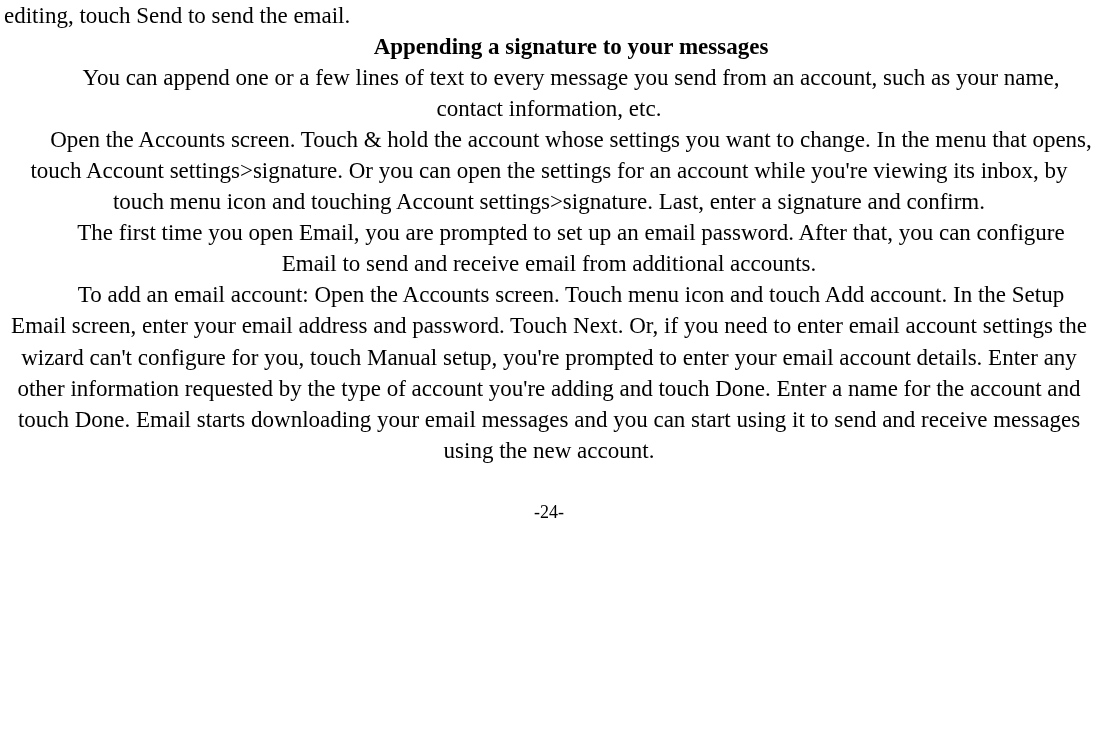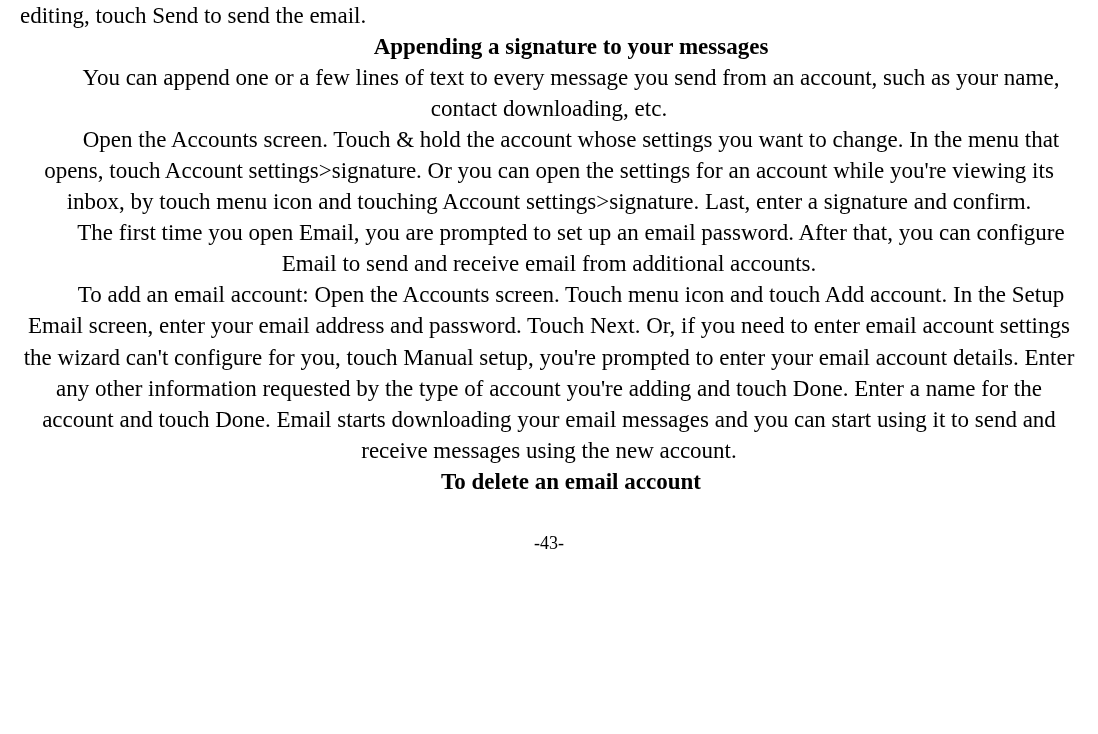--- a/index.html
+++ b/index.html
@@ -7,21 +7,21 @@
     padding: 0;
     width: 1098px;
     height: 734px;
     background: #ffffff;
     font-family: "Times New Roman", Times, serif;
     color: #000;
   }
   .page {
     box-sizing: border-box;
     width: 1098px;
-    padding: 0 20px;
+    padding: 0 4px;
     font-size: 23px;
     line-height: 1.35;
   }
   .justify {
     text-align: justify;
   }
   .indent {
     text-indent: 44px;
     text-align: center;
   }
@@ -39,26 +39,25 @@
 </style>
 </head>
 <body>
 
 <div class="page">
 
   <p class="justify">editing, touch Send to send the email.</p>
 
   <p class="indent bold">Appending a signature to your messages</p>
 
-  <p class="justify indent">You can append one or a few lines of text to every message you send from an account, such as your name, contact downloading, etc.</p>
+  <p class="justify indent">You can append one or a few lines of text to every message you send from an account, such as your name, contact information, etc.</p>
 
   <p class="justify indent">Open the Accounts screen. Touch &amp; hold the account whose settings you want to change. In the menu that opens, touch Account settings&gt;signature. Or you can open the settings for an account while you're viewing its inbox, by touch menu icon and touching Account settings&gt;signature. Last, enter a signature and confirm.</p>
 
 
   <p class="justify indent">The first time you open Email, you are prompted to set up an email password. After that, you can configure Email to send and receive email from additional accounts.</p>
 
   <p class="justify indent">To add an email account: Open the Accounts screen. Touch menu icon and touch Add account. In the Setup Email screen, enter your email address and password. Touch Next. Or, if you need to enter email account settings the wizard can't configure for you, touch Manual setup, you're prompted to enter your email account details. Enter any other information requested by the type of account you're adding and touch Done. Enter a name for the account and touch Done. Email starts downloading your email messages and you can start using it to send and receive messages using the new account.</p>
 
-  <p class="indent bold">To delete an email account</p>
 
 
-  <div class="page-number">-43-</div>
+  <div class="page-number">-24-</div>
 </div>
 
 </body></html>

